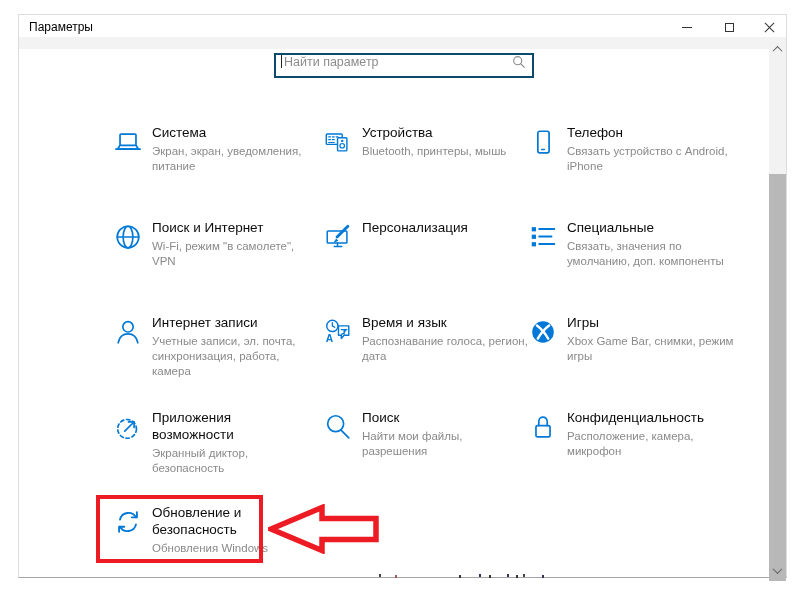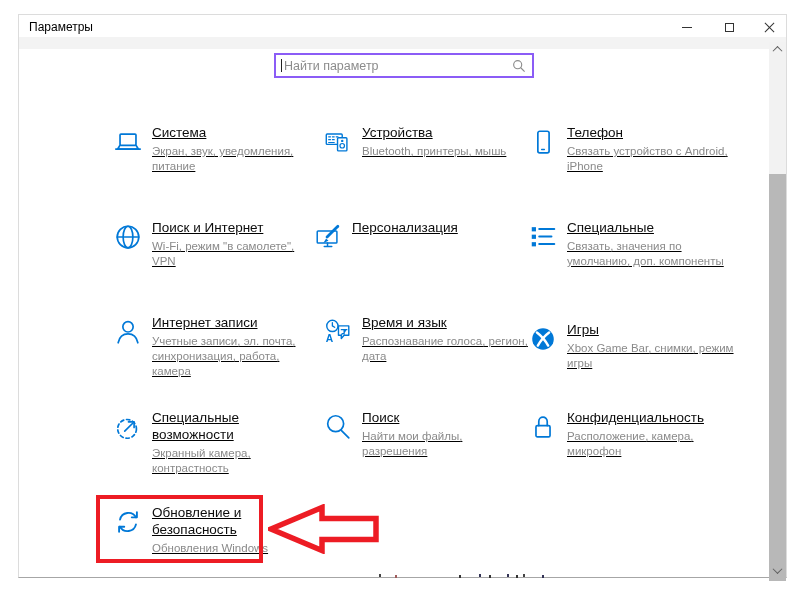--- a/index.html
+++ b/index.html
@@ -17,32 +17,32 @@
   #btn-min{right:84px;} #btn-max{right:42px;} #btn-close{right:2px;}
   .min-glyph{width:10px;height:1px;background:#333;}
   .max-glyph{width:9px;height:9px;border:1px solid #333;box-sizing:border-box;}
   .close-glyph{position:relative;width:11px;height:11px;}
   .close-glyph div{position:absolute;left:-1px;top:5px;width:13px;height:1px;background:#333;}
   .close-glyph div:nth-child(1){transform:rotate(45deg);}
   .close-glyph div:nth-child(2){transform:rotate(-45deg);}
   #under-strip{position:absolute;left:0;top:22px;width:100%;height:12px;background:#f3f3f3;}
   
   #searchbox{position:absolute;left:255px;top:38px;width:260px;height:25px;
-             border:2px solid #8b5cf6;box-sizing:border-box;background:#fff;
-             display:flex;align-items:center;}
+             border:2px solid #0c4a6e;box-sizing:border-box;background:#fff;
+             display:flex;align-items:flex-start;}
   #search-caret{width:1px;height:13px;background:#222;margin-left:5px;}
   #search-input{flex:1;border:none;outline:none;font-size:12.5px;padding:0 4px 0 2px;
                 color:#333;font-family:"Liberation Sans",sans-serif;background:transparent;}
   #search-input::placeholder{color:#8c8c8c;opacity:1;}
   #search-glass{margin-right:6px;flex:0 0 auto;}
   
   .tile{position:absolute;display:flex;align-items:flex-start;cursor:pointer;}
   .ticon{width:30px;height:30px;flex:0 0 30px;margin-top:3px;stroke:#0078d7;fill:none;
          stroke-width:1.8;stroke-linecap:round;stroke-linejoin:round;}
-  .ttext{margin-left:9px;text-decoration:underline;}
+  .ttext{margin-left:9px;}
   .ttitle{font-size:13.5px;color:#0d0d0d;line-height:17px;max-width:160px;}
   .tsub{font-size:11.5px;color:#8a8a8a;line-height:15px;margin-top:3px;max-width:168px;}
   
   #scrollbar{position:absolute;right:0;top:27px;width:17px;height:536px;background:#f2f2f2;}
   .sb-arrow{position:absolute;left:0;width:17px;height:15px;display:flex;align-items:center;
             justify-content:center;cursor:default;}
   #sb-up{top:0;} #sb-down{bottom:0;}
   .chev{width:6px;height:6px;border-left:1.4px solid #606060;border-top:1.4px solid #606060;}
   #sb-up .chev{transform:rotate(45deg) translate(1px,1px);}
   #sb-down .chev{transform:rotate(225deg) translate(1px,1px);}
@@ -88,21 +88,21 @@
   </div>
 
   <div class="tile" style="left:94px;top:109px">
     <svg class="ticon" viewBox="0 0 32 32">
       <rect x="7.5" y="7.5" width="17" height="12" rx="1"></rect>
       <path d="M7.5 19.5 5 23.5h22l-2.5-4"></path>
         <path d="M3 23.5h26"></path>
     </svg>
     <div class="ttext">
       <div class="ttitle">Система</div>
-      <div class="tsub">Экран, звук, уведомления, питание</div>
+      <div class="tsub">Экран, экран, уведомления, питание</div>
     </div>
   </div>
 
   <div class="tile" style="left:509px;top:109px">
     <svg class="ticon" viewBox="0 0 32 32">
       <rect x="10.5" y="4.5" width="12" height="23" rx="2"></rect>
       <path d="M14.5 24h3" stroke-width="1.4"></path>
     </svg>
     <div class="ttext">
       <div class="ttitle">Телефон</div>
@@ -129,21 +129,21 @@
       <circle cx="16" cy="16" r="11.5"></circle>
       <ellipse cx="16" cy="16" rx="5.2" ry="11.5"></ellipse>
       <path d="M4.5 16h23"></path>
     </svg>
     <div class="ttext">
       <div class="ttitle">Поиск и Интернет</div>
       <div class="tsub">Wi-Fi, режим "в самолете", VPN</div>
     </div>
   </div>
 
-  <div class="tile" style="left:294px;top:204px">
+  <div class="tile" style="left:304px;top:204px">
     <svg class="ticon" viewBox="0 0 32 32">
       <rect x="4.5" y="9.5" width="21" height="13" rx="1" stroke-width="1.6"></rect>
       <path d="M12 26h8M15.5 22.5V26" stroke-width="1.6"></path>
       <path d="M26.5 4.5 15 16" stroke-width="3"></path>
       <path d="M14 17.5l-3 5 5.5-2.5z" fill="#0078d7" stroke="none"></path>
     </svg>
     <div class="ttext">
       <div class="ttitle">Персонализация</div>
     </div>
   </div>
@@ -179,41 +179,41 @@
       <text x="3" y="27" font-size="11" font-weight="bold" fill="#0078d7" stroke="none" font-family="Liberation Sans, sans-serif">A</text>
       <path d="M16.5 9.5h11v10h-5l-3 3.5v-3.5h-3z" fill="#fff" stroke-width="1.5"></path>
       <path d="M19.5 13.5h6M22.5 13.5v5M19.8 18.5c2-1 3.8-2.8 4.7-5" stroke-width="1.3"></path>
     </svg>
     <div class="ttext">
       <div class="ttitle">Время и язык</div>
       <div class="tsub">Распознавание голоса, регион, дата</div>
     </div>
   </div>
 
-  <div class="tile" style="left:509px;top:306px">
+  <div class="tile" style="left:509px;top:299px">
     <svg class="ticon" viewBox="0 0 32 32">
       <circle cx="16" cy="16" r="11.5" fill="#0078d7" stroke="none"></circle>
       <path d="M9.5 9c4 3 9.5 9.5 12 14" stroke="#fff" stroke-width="2.6"></path>
       <path d="M22.5 9c-4 3-9.5 9.5-12 14" stroke="#fff" stroke-width="2.6"></path>
     </svg>
     <div class="ttext">
       <div class="ttitle">Игры</div>
       <div class="tsub">Xbox Game Bar, снимки, режим игры</div>
     </div>
   </div>
 
   <div class="tile" style="left:94px;top:394px">
     <svg class="ticon" viewBox="0 0 32 32">
       <circle cx="15" cy="18" r="10" stroke-dasharray="3.6 3"></circle>
       <path d="M12.5 20.5 21 12"></path>
       <path d="M16.5 10.5h6v6" fill="none"></path>
     </svg>
     <div class="ttext">
-      <div class="ttitle">Специальные возможности</div>
-      <div class="tsub">Экранный камера, контрастность</div>
+      <div class="ttitle">Приложения возможности</div>
+      <div class="tsub">Экранный диктор, безопасность</div>
     </div>
   </div>
 
   <div class="tile" style="left:304px;top:394px">
     <svg class="ticon" viewBox="0 0 32 32">
       <circle cx="13.5" cy="12.5" r="8.5"></circle>
       <path d="M19.5 19.5 27.5 27.5"></path>
     </svg>
     <div class="ttext">
       <div class="ttitle">Поиск</div>

